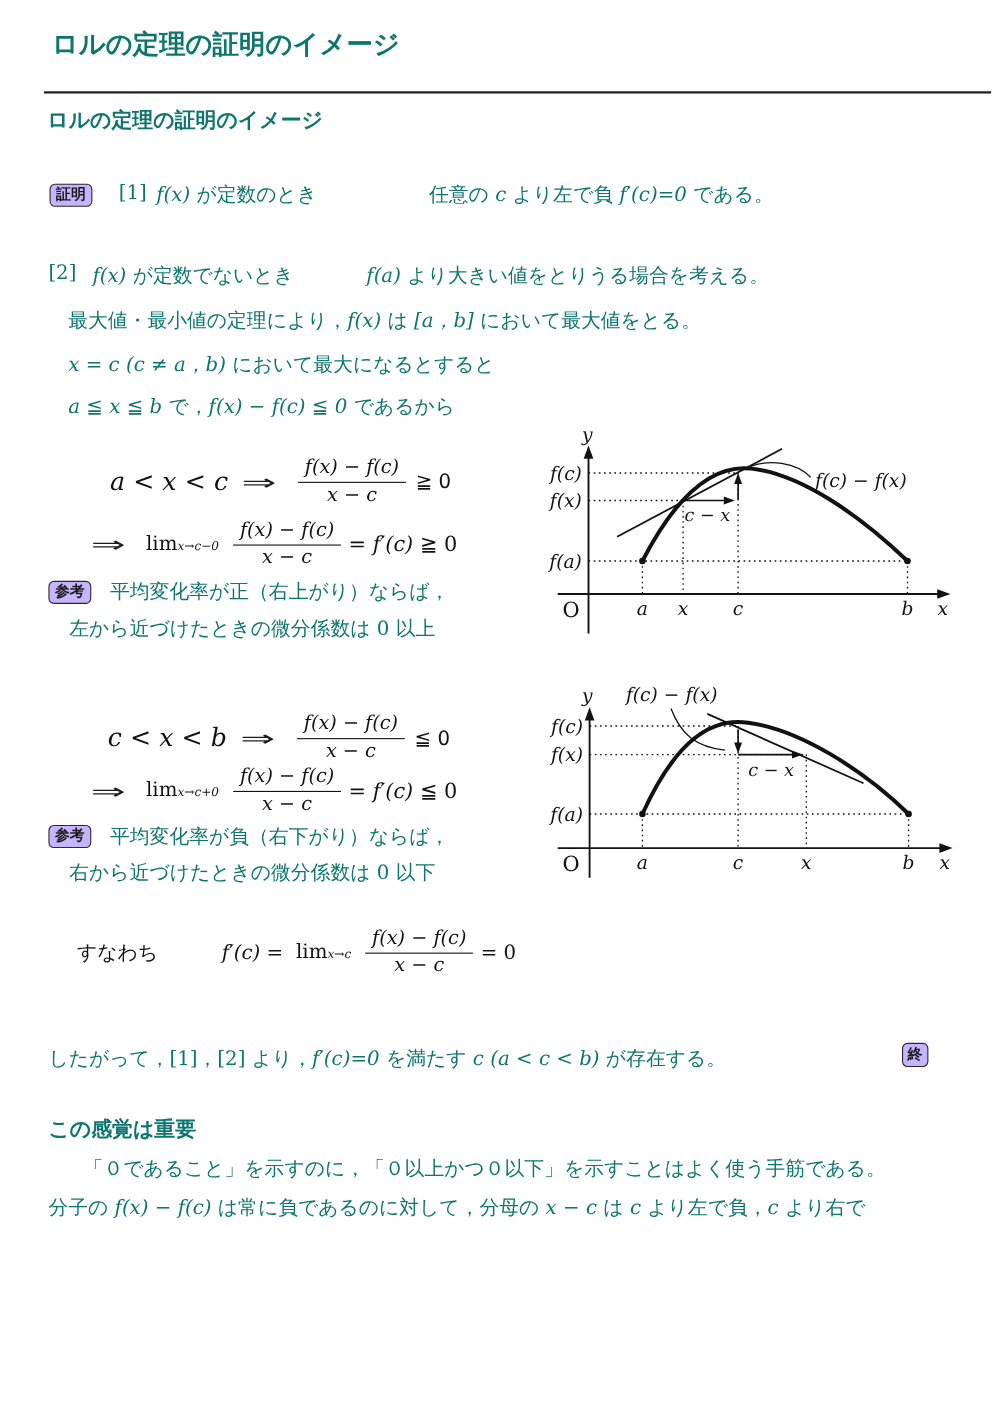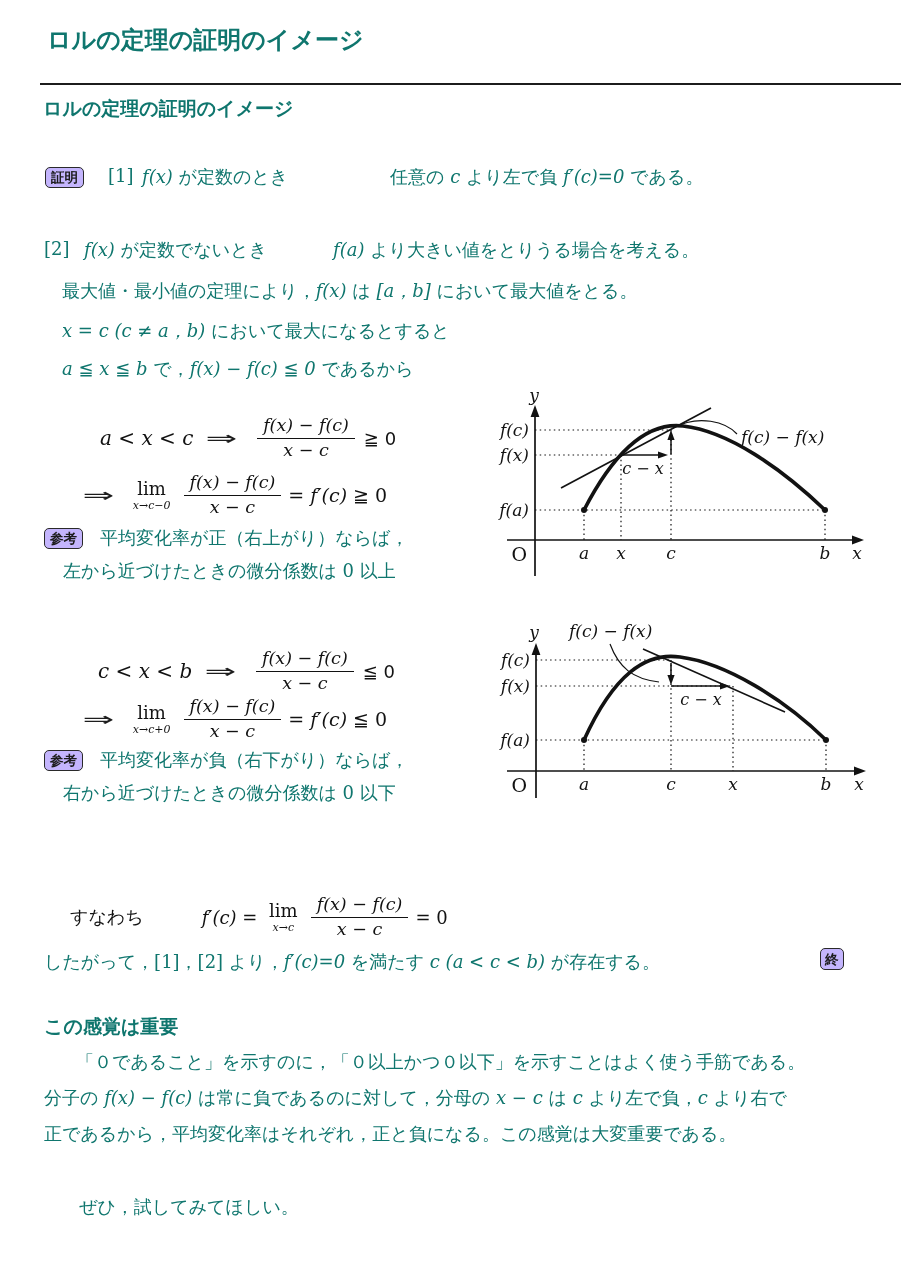--- a/index.html
+++ b/index.html
@@ -7,29 +7,29 @@
         font-family:"DejaVu Serif","DejaVu Sans",serif;overflow:hidden;}
   .abs{position:absolute;}
   .line{position:absolute;font-size:18px;white-space:nowrap;color:#0f766e;}
   .gothic{font-family:"DejaVu Sans","Liberation Sans",sans-serif;font-weight:bold;}
   .m{font-style:italic;font-family:"DejaVu Serif","DejaVu Sans",serif;}
   .rule{position:absolute;background:#1c1c1c;height:2px;}
   .tagbox{display:inline-block;border:1.4px solid #2a2a2a;border-radius:5px;padding:0px 5px 1px 5px;
           font-size:13.5px;line-height:18px;font-family:"DejaVu Sans","Liberation Sans",sans-serif;
           font-weight:600;color:#1c1c1c;background:#c4b5fd;}
   .eqrow{position:absolute;display:flex;align-items:center;white-space:nowrap;font-size:19px;}
-  .cond{font-size:20px;}
+  .cond{font-size:23px;}
   .imp{display:inline-block;font-family:"DejaVu Sans",sans-serif;font-size:20px;font-style:normal;
        transform:scaleX(1.9);margin:0 20px;color:#1c1c1c;}
   .frac{display:inline-flex;flex-direction:column;align-items:center;text-align:center;
         font-size:17.5px;line-height:1.25;margin:0 7px;vertical-align:middle;}
   .frac .num{border-bottom:1.5px solid #121212;padding:0 6px 1px 6px;}
   .frac .den{padding-top:1px;}
   .rel{font-family:"DejaVu Sans","DejaVu Serif",sans-serif;font-size:18px;font-style:normal;margin-left:2px;}
-  .lim{display:inline-flex;flex-direction:column;align-items:center;line-height:1;margin:0 6px;}
+  .lim{display:inline-flex;flex-direction:row;align-items:center;line-height:1;margin:0 6px;}
   .lim .limword{font-style:normal;font-size:18px;}
   .lim .limsub{font-style:italic;font-size:11px;margin-top:2px;}
   .seg{white-space:pre;}
   svg text{fill:#121212;}
 </style>
 </head>
 <body>
 
 <div class="page">
 
@@ -170,36 +170,34 @@
     <text x="47" y="66" text-anchor="end" font-size="17" font-style="italic">f(c)</text>
     <text x="47" y="92" text-anchor="end" font-size="17" font-style="italic">f(x)</text>
     <text x="47" y="146" text-anchor="end" font-size="17" font-style="italic">f(a)</text>
     <text x="101" y="190" text-anchor="middle" font-size="17" font-style="italic">a</text>
     <text x="188" y="190" text-anchor="middle" font-size="17" font-style="italic">c</text>
     <text x="250" y="190" text-anchor="middle" font-size="17" font-style="italic">x</text>
     <text x="343" y="190" text-anchor="middle" font-size="17" font-style="italic">b</text>
     <text x="218" y="105" text-anchor="middle" font-size="16" font-style="italic">c − x</text>
   </svg>
 
-  <div class="eqrow" style="left:70px;top:891px;height:52px;font-size:18px;">
+  <div class="eqrow" style="left:70px;top:840px;height:52px;font-size:18px;">
     <span>すなわち</span>
     <span style="display:inline-block;width:58px;"></span>
     <span><span class="seg m">f′(c)</span><span class="seg"> = </span></span>
     <span class="lim">
       <span class="limword">lim</span>
       <span class="limsub">x→c</span>
     </span>
     <span class="frac">
       <span class="num m">f(x) − f(c)</span>
       <span class="den m">x − c</span>
     </span>
     <span><span class="seg">= 0</span></span>
   </div>
   <div class="line" style="left:44px;top:950px;"><span class="seg">したがって，[1]，[2] より，</span><span class="seg m">f′(c)=0</span><span class="seg"> を満たす </span><span class="seg m">c (a &lt; c &lt; b)</span><span class="seg"> が存在する。</span></div>
   <span class="abs tagbox" style="left:820px;top:948px;padding:1px 4px;">終</span>
 
   <div class="line gothic" style="left:44px;top:1014px;font-size:19px;">この感覚は重要</div>
   <div class="line" style="left:76px;top:1050px;">「０であること」を示すのに，「０以上かつ０以下」を示すことはよく使う手筋である。</div>
   <div class="line" style="left:44px;top:1086px;"><span class="seg">分子の </span><span class="seg m">f(x) − f(c)</span><span class="seg"> は常に負であるのに対して，分母の </span><span class="seg m">x − c</span><span class="seg"> は </span><span class="seg m">c</span><span class="seg"> より左で負，</span><span class="seg m">c</span><span class="seg"> より右で</span></div>
-  <div class="line" style="left:44px;top:1122px;">正であるから，平均変化率はそれぞれ，正と負になる。この感覚は大変重要である。</div>
-  <div class="line" style="left:79px;top:1195px;">ぜひ，試してみてほしい。</div>
 
 </div>
 
 </body></html>

